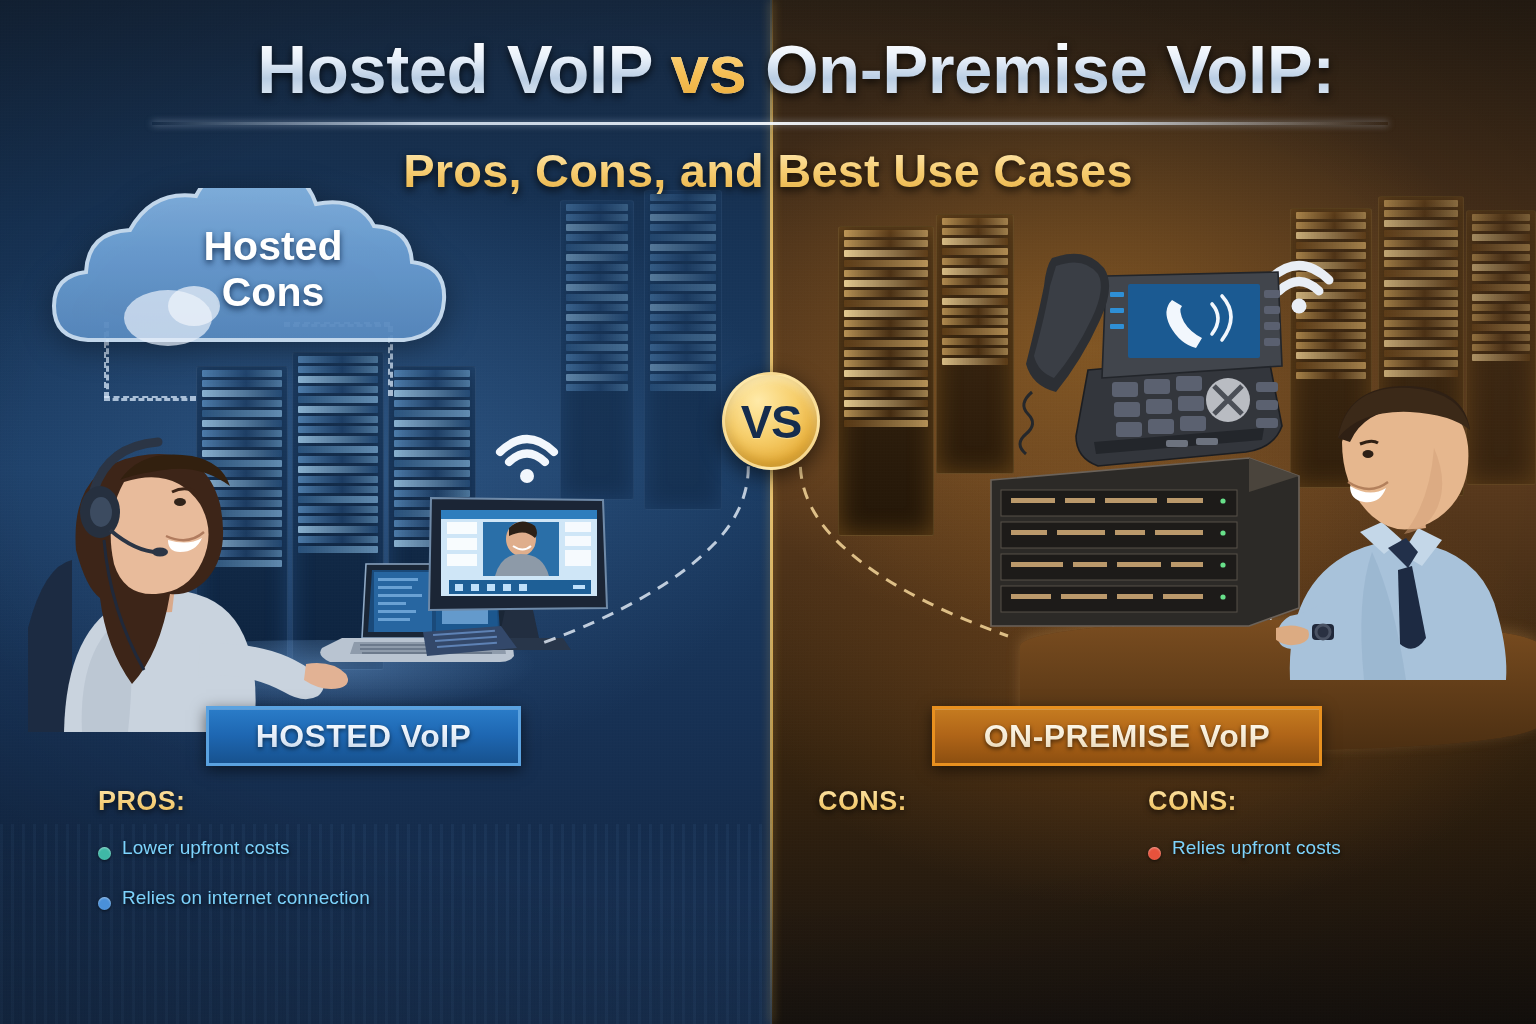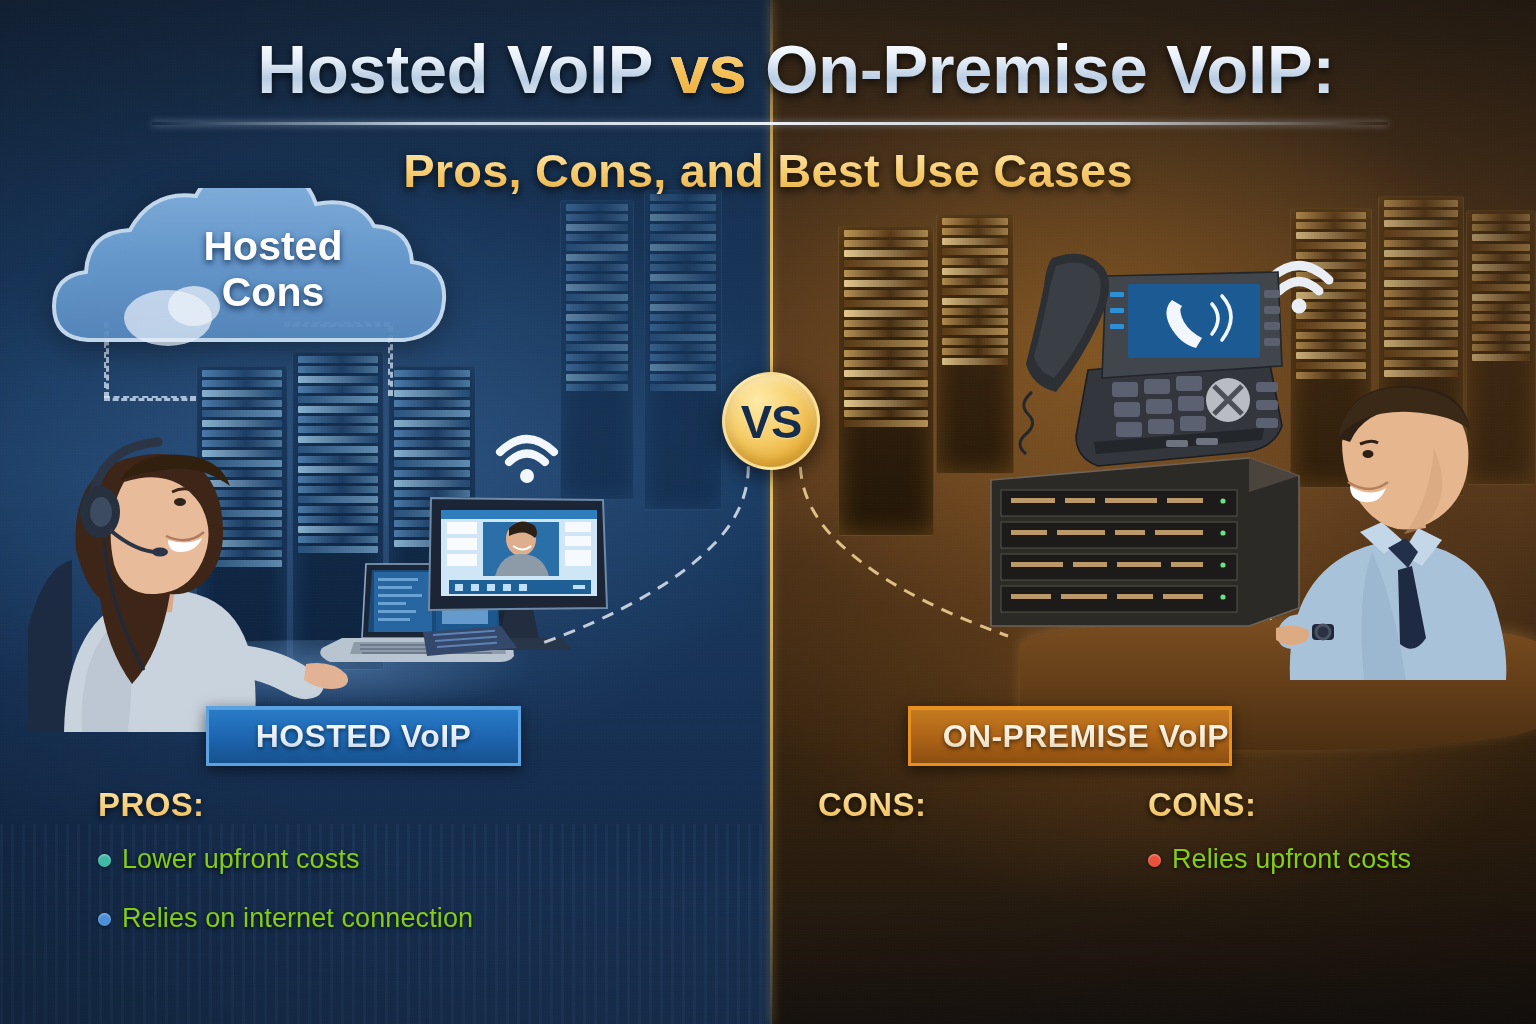--- a/index.html
+++ b/index.html
@@ -137,42 +137,41 @@
     font-weight:bold; letter-spacing:.4px; }
   .tag-left { left:206px; top:706px; width:315px; height:60px;
     background:linear-gradient(to bottom, #2a7cc8 0%, #1e67b2 48%, #17528f 100%);
     border:3px solid #5aa2e0;
     box-shadow:0 4px 14px rgba(0,0,0,.55), inset 0 1px 0 rgba(255,255,255,.25);
   }
   .tag-left span { font-size:32px;
     background:linear-gradient(to bottom,#ffffff,#dfeaf7 60%,#b9cee6);
     -webkit-background-clip:text; background-clip:text; color:transparent;
     filter:drop-shadow(0 2px 2px rgba(0,0,0,.55)); }
-  .tag-right { left:908px; top:706px; width:324px; height:60px;
+  .tag-right { left:932px; top:706px; width:390px; height:60px;
     background:linear-gradient(to bottom, #c57b20 0%, #b06518 48%, #8d4f10 100%);
     border:3px solid #e8901f;
     box-shadow:0 4px 14px rgba(0,0,0,.55), inset 0 1px 0 rgba(255,235,190,.25);
-    justify-content:flex-end;
   }
   .tag-right span { font-size:32px;
     background:linear-gradient(to bottom,#fffdf3,#f4e7cf 60%,#e0cba6);
     -webkit-background-clip:text; background-clip:text; color:transparent;
     filter:drop-shadow(0 2px 2px rgba(0,0,0,.6)); }
 
   
   .col { position:absolute; z-index:45; }
-  .col-head { font-size:33px; font-weight:bold; letter-spacing:.4px; margin-bottom:20px;
+  .col-head { font-size:27px; font-weight:bold; letter-spacing:.4px; margin-bottom:20px;
     background:linear-gradient(to bottom,#fde6ac,#f6cf79 55%,#eab955);
     -webkit-background-clip:text; background-clip:text; color:transparent;
     filter:drop-shadow(0 2px 3px rgba(0,0,0,.7)); }
   .bullets { list-style:none; }
   .bullets li { display:flex; align-items:flex-start; margin-bottom:27px; }
   .dot { flex:0 0 auto; width:13px; height:13px; border-radius:50%; margin:10px 11px 0 0;
     box-shadow:0 1px 3px rgba(0,0,0,.55), inset 0 1px 2px rgba(255,255,255,.45); }
-  .btxt { font-size:27px; color:#84cc16; line-height:1.18; letter-spacing:.1px;
+  .btxt { font-size:19px; color:#7dd3fc; line-height:1.18; letter-spacing:.1px;
     text-shadow:0 2px 4px rgba(0,0,0,.78); }
 
   .col-pros { left:98px; top:786px; width:560px; }
   .col-cons1 { left:818px; top:786px; width:330px; }
   .col-cons2 { left:1148px; top:786px; width:340px; }
 </style>
 </head>
 <body>
 
 <div id="stage">

